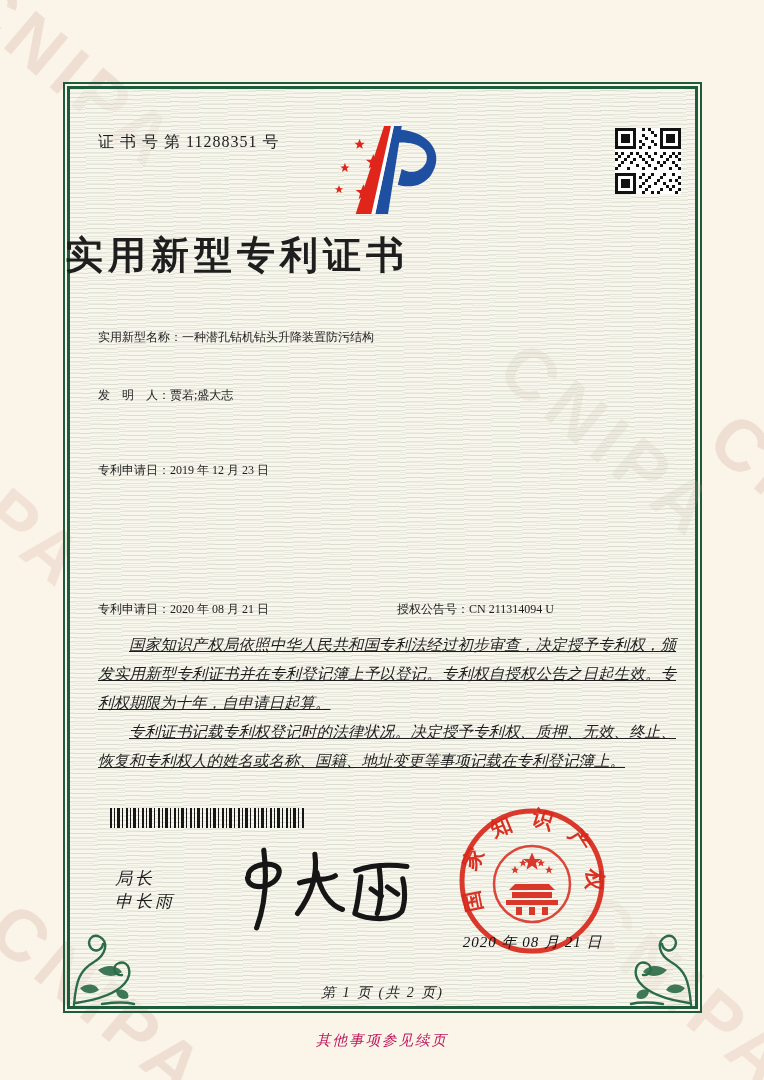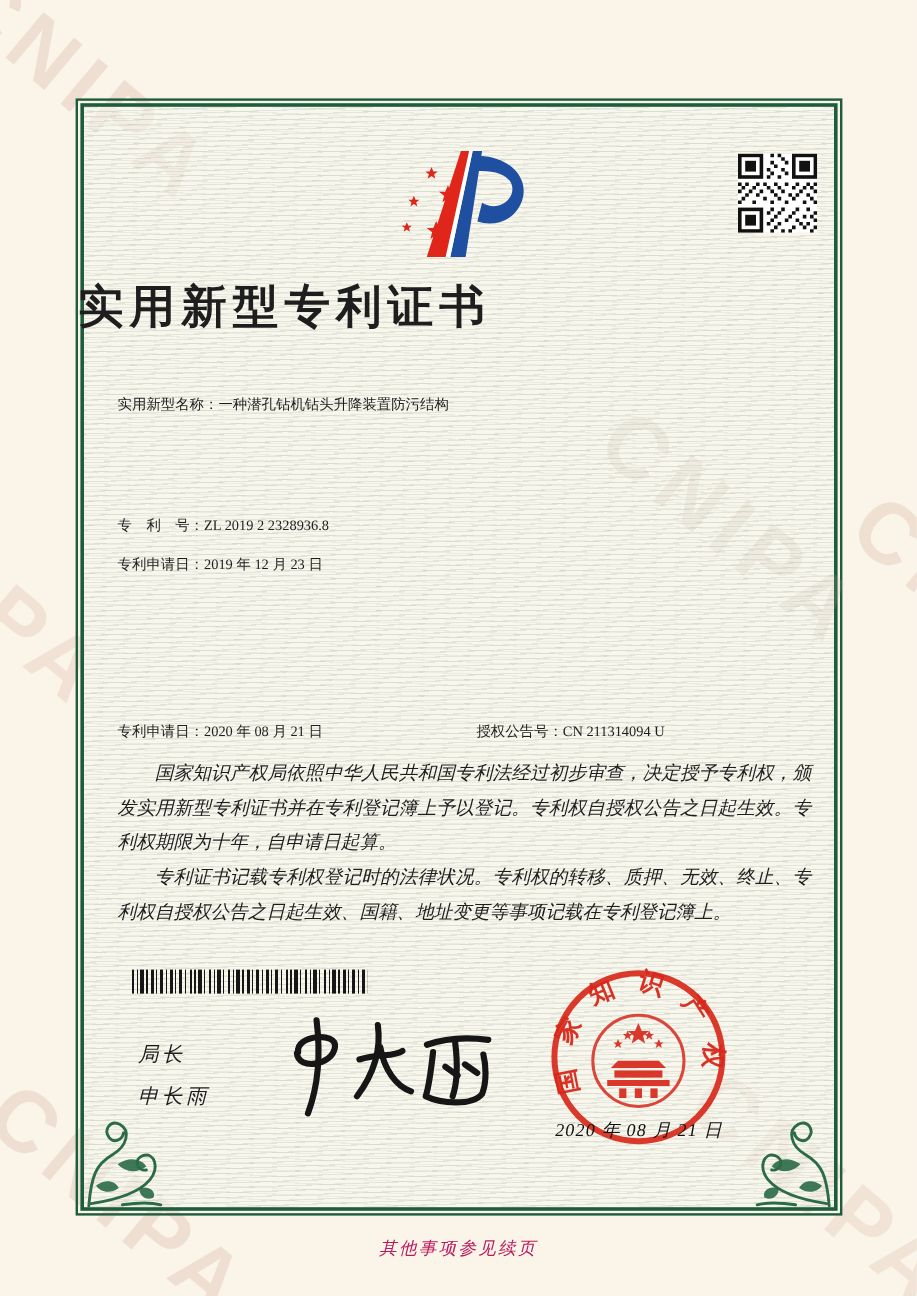--- a/index.html
+++ b/index.html
@@ -45,35 +45,35 @@
   .title{
     position:absolute;left:0;top:146px;width:100%;text-align:left;
     font-size:38px;font-weight:bold;letter-spacing:5px;
   }
   
   .row{position:absolute;left:33px;white-space:nowrap;font-size:12px;}
   .row .pair2{position:absolute;left:299px;top:0;white-space:nowrap;font-family:Liberation Serif, serif;}
   
   .paras{
     position:absolute;left:33px;top:546px;width:578px;
-    font-size:15.5px;line-height:29px;font-style:italic;text-align:justify;
+    font-size:15.5px;line-height:29px;font-style:italic;text-align:justify;text-decoration:underline;
   }
   .paras p{margin:0;text-indent:2em;}
   
   .barcode{
     position:absolute;left:45px;top:724px;width:196px;height:20px;
     background:repeating-linear-gradient(90deg,
       #161616 0 2px, transparent 2px 4px,
       #161616 4px 5px, transparent 5px 7px,
       #161616 7px 10px, transparent 10px 12px,
       #161616 12px 13px, transparent 13px 16px);
   }
   
   .director{position:absolute;left:50px;top:783px;font-size:17px;font-style:italic;letter-spacing:3px;}
-  .director div{margin-bottom:12px;}
+  .director div{margin-bottom:0;}
   .signature{position:absolute;left:150px;top:758px;width:210px;height:92px;}
   
   .seal{position:absolute;left:392px;top:722px;width:150px;height:150px;}
   .seal-date{
     position:absolute;left:385px;top:849px;width:165px;text-align:center;
     font-size:15px;font-style:italic;color:#111;letter-spacing:1px;
   }
   
   .page-info{
     position:absolute;left:0;top:900px;width:100%;text-align:center;
@@ -97,20 +97,21 @@
 <div class="wm wm-5">CNIPA</div>
 <div class="wm wm-6">CNIPA</div>
 
 <div class="frame">
   <div class="frame-inner"></div>
 
   <div class="content">
 
     <div class="wm wm-2">CNIPA</div>
 
+    <div class="cert-no">证 书 号 第 11288351 号</div>
 
     <svg class="logo" viewBox="0 0 120 100" aria-hidden="true">
       <defs>
         <path id="st" d="M0,-10 L2.94,-3.09 L9.51,-3.09 L4.05,1.18 L5.88,8.09 L0,4 L-5.88,8.09 L-4.05,1.18 L-9.51,-3.09 L-2.94,-3.09 Z"></path>
       </defs>
       <path d="M72,10 C104,12 118,36 104,56 C96,67 82,70 70,66 L74,50 C84,56 95,52 99,43 C103,31 92,22 70,23 Z" fill="#1e4fa0"></path>
       <polygon points="66,6 74,6 60,96 47,96" fill="#1e4fa0"></polygon>
       <polygon points="63,6 66,6 47,96 43,96" fill="#ffffff"></polygon>
       <polygon points="56,6 63,6 43,96 27,96" fill="#e0251b"></polygon>
       <use href="#st" transform="translate(31,25) scale(0.55)" fill="#e0251b"></use>
@@ -151,36 +152,36 @@
         M30 60h3v3h-3z M45 60h3v3h-3z M54 60h3v3h-3z M63 60h3v3h-3z
         M27 63h3v3h-3z M36 63h3v3h-3z M42 63h3v3h-3z M60 63h3v3h-3z"></path>
       </g>
     </svg>
 
     <div class="title">实用新型专利证书</div>
 
     <div class="row" style="top:245px">
       <span>实用新型名称：</span><span>一种潜孔钻机钻头升降装置防污结构</span>
     </div>
-    <div class="row" style="top:346px">
-      <span>专　利　号：</span><span>ZL 2019 2 2328936.8</span>
+    <div class="row" style="top:303px">
+      <span>发　明　人：</span><span>贾若;盛大志</span>
     </div>
     <div class="row" style="top:378px">
       <span>专利申请日：</span><span>2019 年 12 月 23 日</span>
     </div>
     <div class="row" style="top:517px;width:606px">
       <span>专利申请日：</span><span>2020 年 08 月 21 日</span>
       <span class="pair2">
         <span>授权公告号：</span><span>CN 211314094 U</span>
       </span>
     </div>
 
     <div class="paras">
       <p>国家知识产权局依照中华人民共和国专利法经过初步审查，决定授予专利权，颁发实用新型专利证书并在专利登记簿上予以登记。专利权自授权公告之日起生效。专利权期限为十年，自申请日起算。</p>
-      <p>专利证书记载专利权登记时的法律状况。专利权的转移、质押、无效、终止、专利权自授权公告之日起生效、国籍、地址变更等事项记载在专利登记簿上。</p>
+      <p>专利证书记载专利权登记时的法律状况。决定授予专利权、质押、无效、终止、恢复和专利权人的姓名或名称、国籍、地址变更等事项记载在专利登记簿上。</p>
     </div>
 
     <div class="barcode"></div>
 
     <div class="director">
       <div>局长</div>
       <div>申长雨</div>
     </div>
 
     <svg class="signature" viewBox="0 0 200 90" aria-hidden="true">
@@ -217,20 +218,21 @@
         <path d="M52,84 L98,84 L92,78 L58,78 Z"></path>
         <rect x="55" y="86" width="40" height="6"></rect>
         <rect x="49" y="94" width="52" height="5"></rect>
         <rect x="59" y="101" width="6" height="8"></rect>
           <rect x="72" y="101" width="6" height="8"></rect>
           <rect x="85" y="101" width="6" height="8"></rect>
       </g>
     </svg>
     <div class="seal-date">2020 年 08 月 21 日</div>
 
+    <div class="page-info">第 1 页 (共 2 页)</div>
 
     <svg class="orn orn-left" viewBox="0 0 72 100" aria-hidden="true">
       <g fill="none" stroke="#2b6b46" stroke-width="2.4" stroke-linecap="round">
         <path d="M6,97 C8,72 12,62 26,54 C38,47 41,34 32,29 C24,25 18,33 23,40 C27,45 34,42 35,36"></path>
         <path d="M8,95 C28,92 47,87 57,75 C65,65 61,52 51,55 C43,58 46,68 54,67"></path>
         <path d="M34,96 C48,94 58,94 66,96"></path>
       </g>
       <g fill="#2b6b46" opacity="0.9">
         <path d="M30,62 C40,55 50,58 54,64 C46,70 36,69 30,62 Z"></path>
         <path d="M12,80 C20,74 28,76 31,82 C24,87 16,86 12,80 Z"></path>

